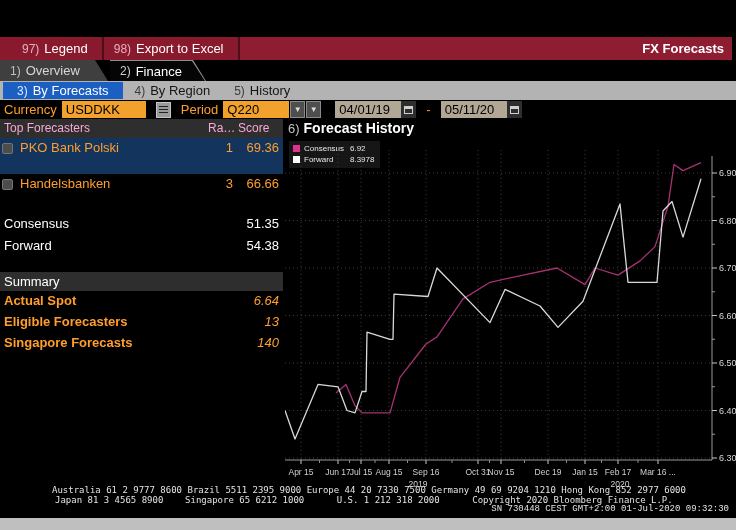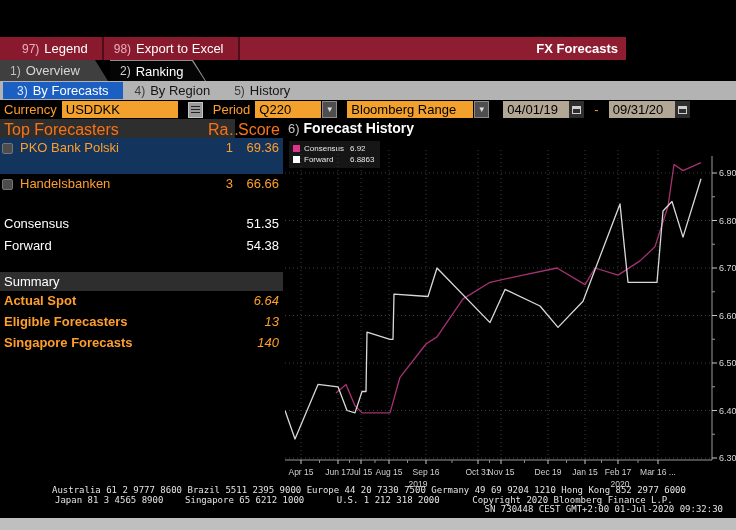--- a/index.html
+++ b/index.html
@@ -3,21 +3,21 @@
 <meta charset="utf-8">
 <style>
   * { margin:0; padding:0; box-sizing:border-box; }
   html,body { background:#000; }
   #screen {
     position:relative; width:736px; height:530px; background:#000;
     font-family:"Liberation Sans", sans-serif; overflow:hidden;
     -webkit-font-smoothing:antialiased;
   }
   
-  .menubar { position:absolute; left:0; top:37px; width:626px; height:23px;
+  .menubar { position:absolute; left:0; top:37px; width:732px; height:23px;
     background:#8f1d31; display:flex; align-items:stretch; }
   .mbtn { background:#891a2d; border-right:2px solid #4d0d1a; color:#fff;
     font-size:13px; display:flex; align-items:center; padding:0 14px 0 10px; cursor:pointer; }
   .mbtn .num { color:#eaaebd; margin-right:5px; font-size:12px; }
   .mbtn:first-child { padding-left:22px; }
   .mtitle { margin-left:auto; color:#fff; font-size:13px; display:flex;
     align-items:center; padding-right:8px; font-weight:bold; }
   
   .tabrow { position:absolute; left:0; top:60px; width:736px; height:21px; background:#000; }
   .tab { position:absolute; top:0; height:21px; font-size:13px; display:flex;
@@ -51,22 +51,22 @@
   .datefield { background:#b2a695; color:#000; height:17px; display:flex;
     align-items:center; padding:0 4px; cursor:text; }
   .calbtn { width:15px; height:17px; background:#2e2e2e; display:flex;
     align-items:center; justify-content:center; cursor:pointer; }
   .calglyph { width:9px; height:8px; border:1px solid #cfcfcf; border-top:3px solid #cfcfcf; }
   .listbtn { width:15px; height:16px; background:#9a9a9a; border:1px solid #c4c4c4;
     display:flex; flex-direction:column; justify-content:space-evenly; padding:2px; cursor:pointer; }
   .listbtn i { display:block; height:1px; background:#222; }
   
   .lpanel { position:absolute; left:0; top:119px; width:283px; height:394px; background:#000; }
-  .theader { position:absolute; left:0; top:0; width:235px; height:19px;
-    background:#2e2e2e; color:#f97316; font-size:16px; }
+  .theader { position:absolute; left:0; top:0; width:283px; height:19px;
+    background:#2e2e2e; color:#f9a8d4; font-size:12px; }
   .theader .h-name { position:absolute; left:4px; top:2px; }
   .theader .h-rank { position:absolute; left:208px; top:2px; }
   .theader .h-score { position:absolute; left:238px; top:2px; }
   .trows { position:absolute; left:0; top:19px; width:283px; }
   .trow { position:relative; height:36px; font-size:13px; color:#ff9e2c; cursor:pointer; }
   .trow.sel { background:#12345d; }
   .cb { position:absolute; left:2px; top:5px; width:11px; height:11px;
     background:#4c4c4c; border:1px solid #757575; border-radius:2px; cursor:pointer; }
   .tname { position:absolute; left:20px; top:2px; }
   .trank { position:absolute; right:50px; top:2px; }
@@ -89,21 +89,21 @@
   .legrow { display:flex; align-items:center; height:11px; }
   .legswatch { width:7px; height:7px; margin-right:4px; }
   .leglabel { color:#e8e8e8; font-size:8px; width:46px; }
   .legval { color:#e8e8e8; font-size:8px; }
   #chartsvg { position:absolute; left:285px; top:150px; }
   
   .footer { position:absolute; left:0; width:736px; color:#e3e3e3;
     font-family:"DejaVu Sans Mono", monospace; font-size:9px; white-space:pre; }
   .f1 { top:485px; left:52px; }
   .f2 { top:495px; left:55px; }
-  .f3 { top:504px; left:0; text-align:right; padding-right:13px; }
+  .f3 { top:504px; left:0; text-align:right; padding-right:7px;font-family:Liberation Mono, monospace; }
   .graystrip { position:absolute; left:0; top:518px; width:736px; height:12px; background:#bfbfbf; }
 </style>
 </head>
 <body>
 
 <div id="screen">
 
   <div class="menubar">
     <div class="mbtn">
       <span class="num">97)</span>
@@ -117,21 +117,21 @@
   </div>
 
   <div class="tabrow">
     <div class="tab tab-overview">
       <span class="num">1)</span>
       <span>Overview</span>
     </div>
     <div class="tab-ranking-outer">
       <div class="tab-ranking-inner">
         <span class="num">2)</span>
-        <span>Ranking</span>
+        <span>Finance</span>
       </div>
     </div>
   </div>
 
   <div class="subtabs">
     <div class="subtab active">
       <span class="num">3)</span>
       <span>By Forecasts</span>
     </div>
     <div class="subtab">
@@ -139,37 +139,36 @@
       <span>By Region</span>
     </div>
     <div class="subtab">
       <span class="num">5)</span>
       <span>History</span>
     </div>
   </div>
 
   <div class="toolbar">
     <span class="amber" style="margin-left:4px;">Currency</span>
-    <div class="field" style="width:116px; margin-left:5px;">USDDKK</div>
+    <div class="field" style="width:84px; margin-left:5px;">USDDKK</div>
     <span class="listbtn" style="margin-left:10px;">
         <i></i>
         <i></i>
         <i></i>
       </span>
     <span class="amber" style="margin-left:10px;">Period</span>
     <div class="field" style="width:66px; margin-left:5px;">Q220</div>
     <div class="ddbtn">▼</div>
-    <div class="field" style="width:126px; margin-left:10px;">Bloomberg Range</div>
     <div class="ddbtn">▼</div>
     <div class="datefield" style="width:66px; margin-left:14px;">04/01/19</div>
     <div class="calbtn">
         <span class="calglyph"></span>
       </div>
     <span class="amber" style="margin:0 10px;">-</span>
-    <div class="datefield" style="width:66px;">09/31/20</div>
+    <div class="datefield" style="width:66px;">05/11/20</div>
     <div class="calbtn">
         <span class="calglyph"></span>
       </div>
   </div>
 
   <div class="lpanel">
     <div class="theader">
       <span class="h-name">Top Forecasters</span>
       <span class="h-rank">Ra…</span>
       <span class="h-score">Score</span>
@@ -220,21 +219,21 @@
   </div>
   <div class="legendbox" id="legendbox">
       <div class="legrow">
         <span class="legswatch" style="background: rgb(224, 51, 142);"></span>
         <span class="leglabel">Consensus</span>
         <span class="legval">6.92</span>
       </div>
       <div class="legrow">
         <span class="legswatch" style="background: rgb(255, 255, 255);"></span>
         <span class="leglabel">Forward</span>
-        <span class="legval">6.8863</span>
+        <span class="legval">8.3978</span>
       </div>
     </div>
   <svg id="chartsvg" width="451" height="344">
       <line x1="0" y1="308.0000000000002" x2="427" y2="308.0000000000002" stroke="#3c3c3c" stroke-dasharray="1 3"></line>
       <line x1="0" y1="260.5" x2="427" y2="260.5" stroke="#3c3c3c" stroke-dasharray="1 3"></line>
       <line x1="0" y1="213.00000000000017" x2="427" y2="213.00000000000017" stroke="#3c3c3c" stroke-dasharray="1 3"></line>
       <line x1="0" y1="165.50000000000034" x2="427" y2="165.50000000000034" stroke="#3c3c3c" stroke-dasharray="1 3"></line>
       <line x1="0" y1="118.00000000000009" x2="427" y2="118.00000000000009" stroke="#3c3c3c" stroke-dasharray="1 3"></line>
       <line x1="0" y1="70.50000000000026" x2="427" y2="70.50000000000026" stroke="#3c3c3c" stroke-dasharray="1 3"></line>
       <line x1="0" y1="23" x2="427" y2="23" stroke="#3c3c3c" stroke-dasharray="1 3"></line>

